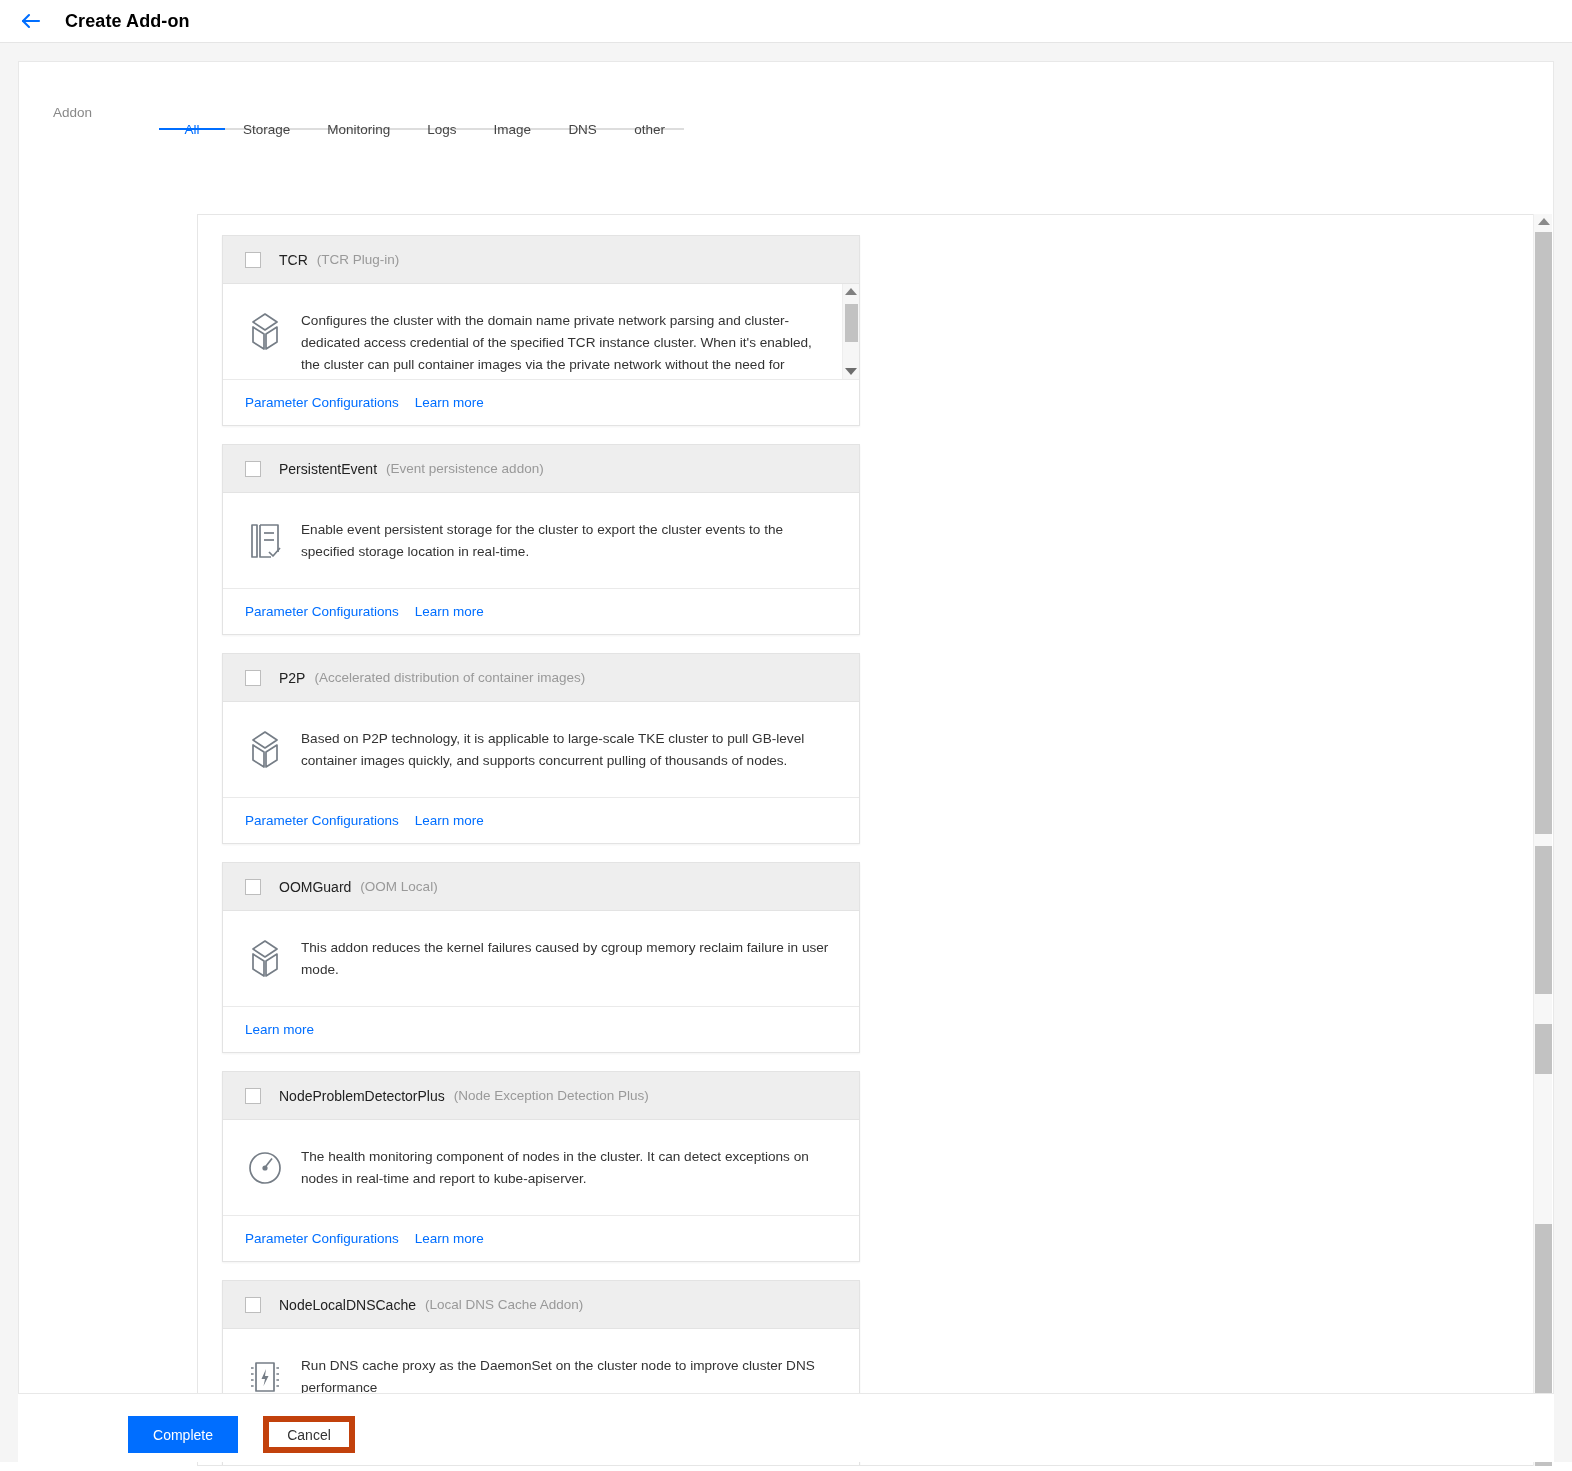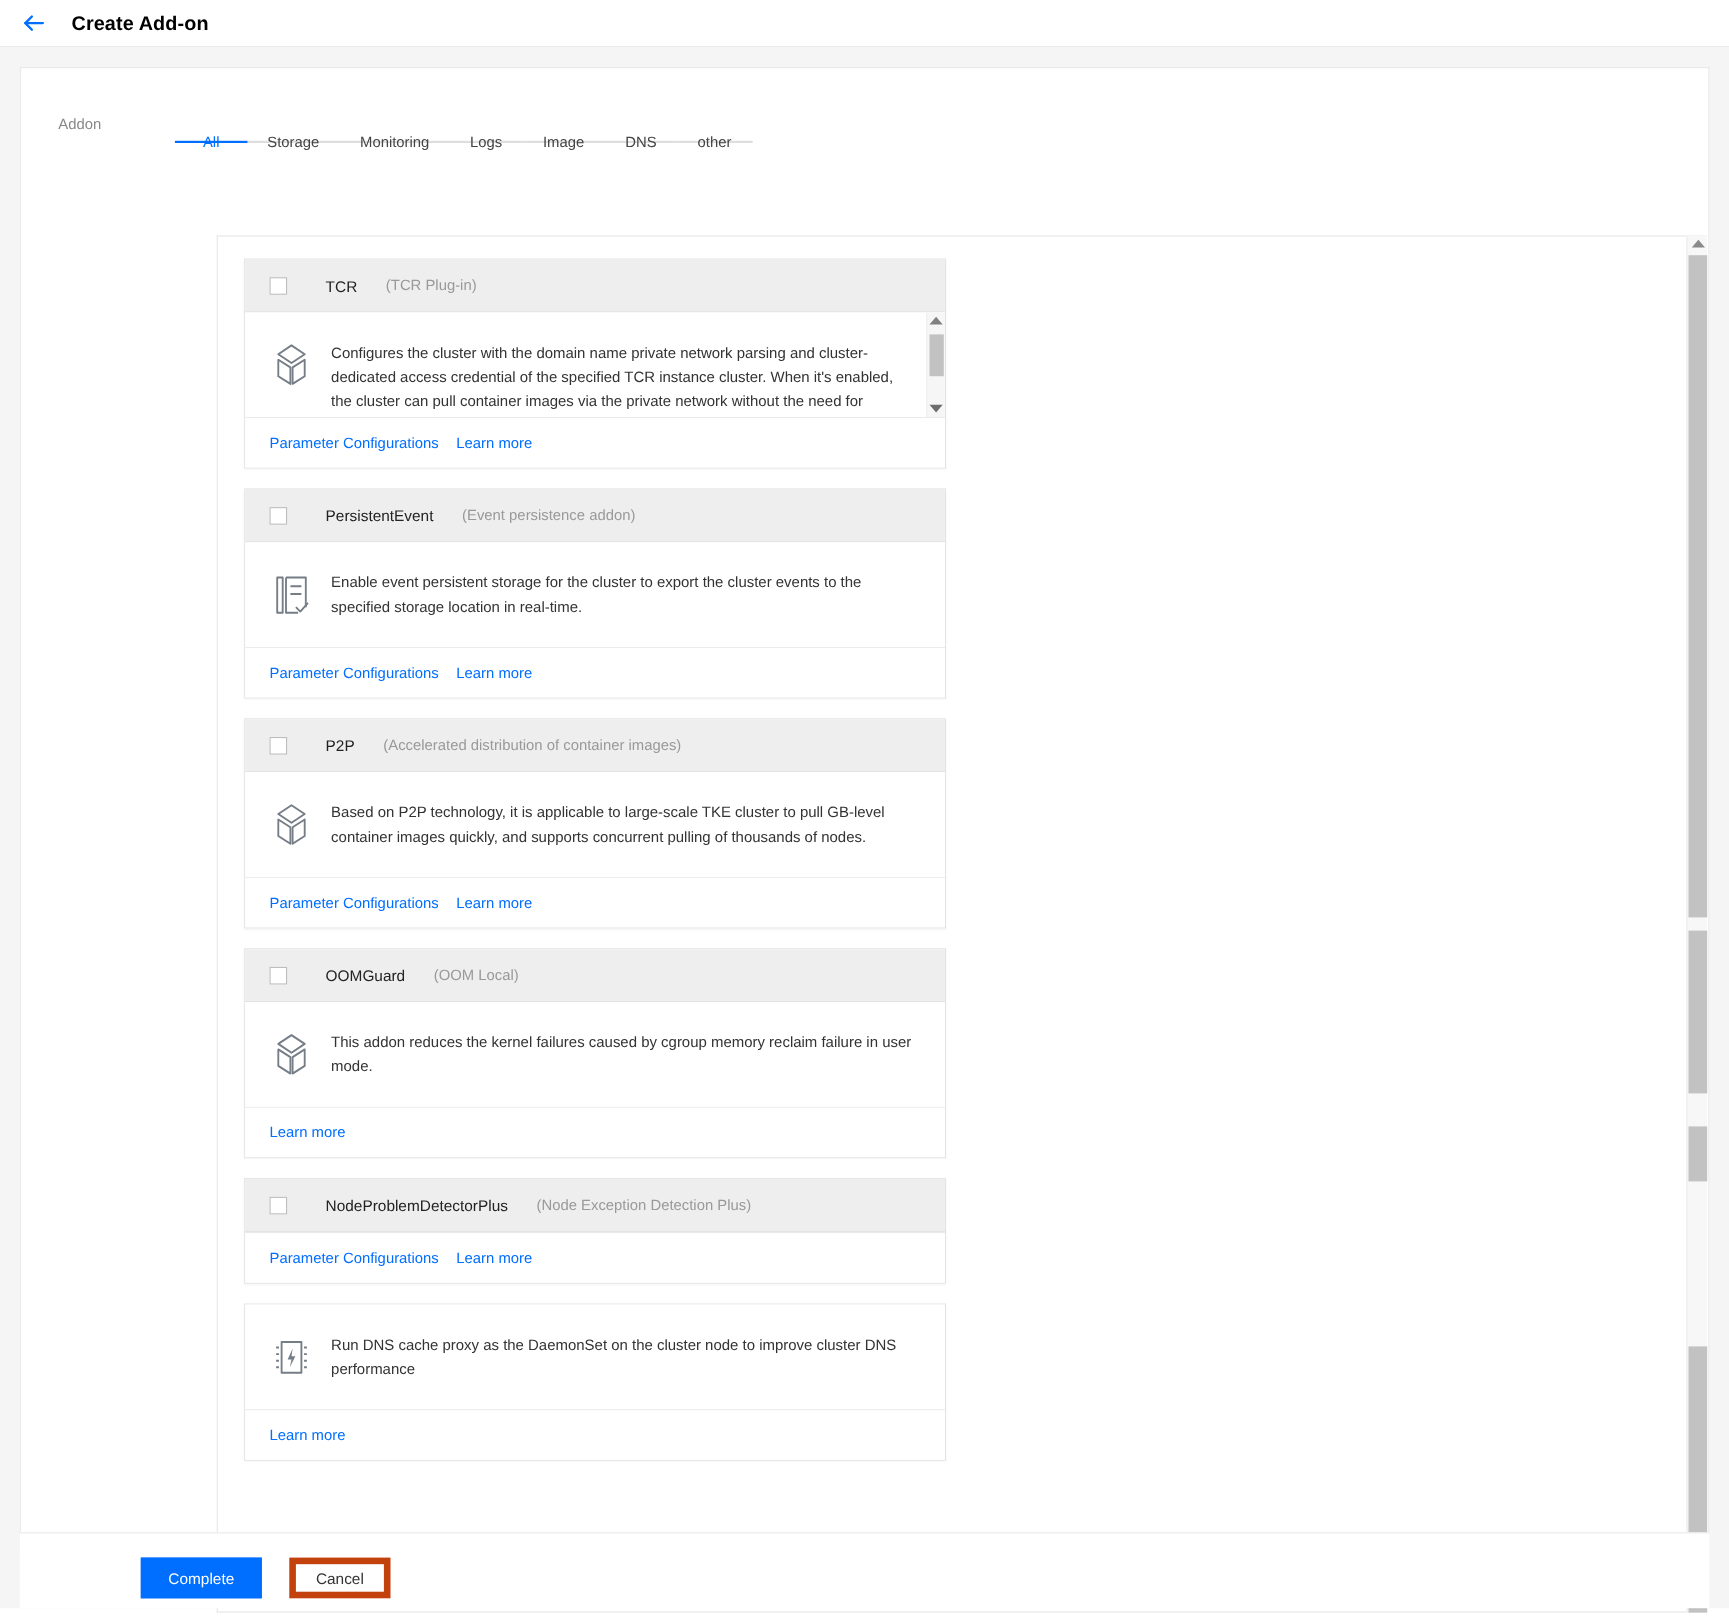--- a/index.html
+++ b/index.html
@@ -123,21 +123,20 @@
     display: flex;
     flex-direction: column;
   }
   .card-head {
     background: #eeeeee;
     border-bottom: 1px solid #e3e3e3;
     height: 48px;
     display: flex;
     align-items: center;
     padding-left: 22px;
-    gap: 17px;
   }
   .checkbox {
     width: 16px; height: 16px;
     border: 1px solid #bdbdbd;
     background: #ffffff;
     flex: none;
     cursor: pointer;
   }
   .card-name {
     margin-left: 18px;
@@ -403,26 +402,41 @@
             <div class="card-foot">
               <div class="link">Learn more</div>
             </div>
           </div>
           <div class="addon-card">
             <div class="card-head">
               <div class="checkbox"></div>
               <div class="card-name">NodeProblemDetectorPlus</div>
               <div class="card-alias">(Node Exception Detection Plus)</div>
             </div>
+            <div class="card-body">
+              <div class="card-icon">
+                <svg viewBox="0 0 40 42" fill="none" stroke="currentColor" stroke-width="1.7" stroke-linejoin="round">
+                  <circle cx="20" cy="21" r="15"></circle>
+                  <circle cx="20" cy="21" r="2.6" fill="currentColor" stroke="none"></circle>
+                  <path d="M20.9 19.2 L27 11.5"></path>
+                </svg>
+              </div>
+              <div class="card-desc">The health monitoring component of nodes in the cluster. It can detect exceptions on nodes in real-time and report to kube-apiserver.</div>
+            </div>
             <div class="card-foot">
               <div class="link">Parameter Configurations</div>
               <div class="link">Learn more</div>
             </div>
           </div>
           <div class="addon-card">
+            <div class="card-head">
+              <div class="checkbox"></div>
+              <div class="card-name">NodeLocalDNSCache</div>
+              <div class="card-alias">(Local DNS Cache Addon)</div>
+            </div>
             <div class="card-body">
               <div class="card-icon">
                 <svg viewBox="0 0 40 42" fill="none" stroke="currentColor" stroke-width="1.7" stroke-linejoin="round">
                   <rect x="11" y="7" width="18" height="28"></rect>
                   <path d="M21 13 L16.5 23 L20 23 L18.5 30 L23.5 20 L20 20 Z" fill="currentColor" stroke="none"></path>
                   <path d="M6 12 H8.6 M6 18 H8.6 M6 24 H8.6 M6 30 H8.6 M31.4 12 H34 M31.4 18 H34 M31.4 24 H34 M31.4 30 H34"></path>
                 </svg>
               </div>
               <div class="card-desc">Run DNS cache proxy as the DaemonSet on the cluster node to improve cluster DNS performance</div>
             </div>

